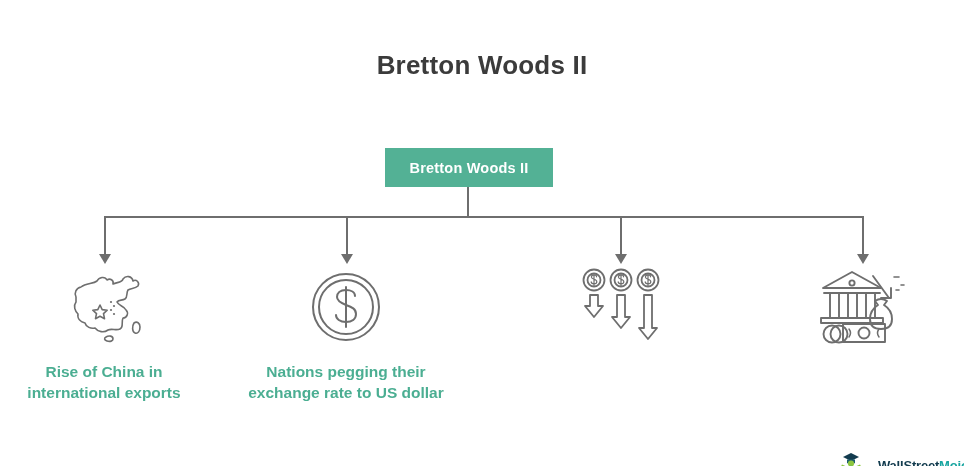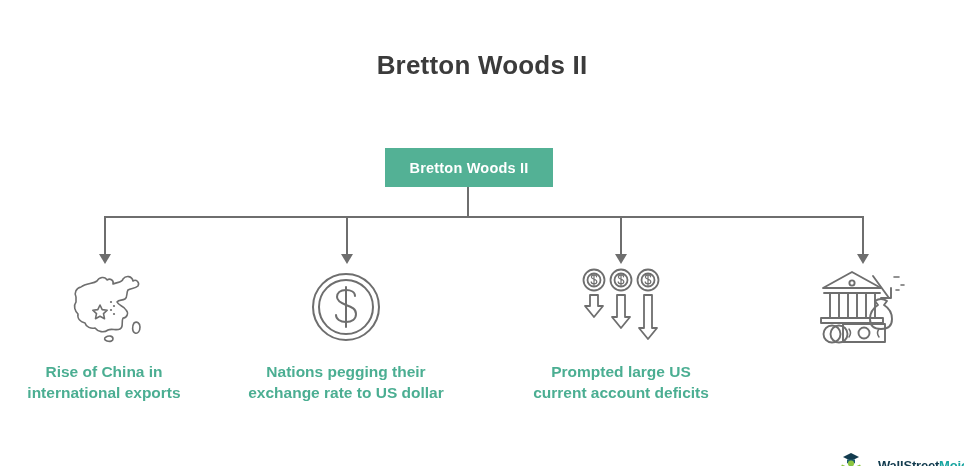--- a/index.html
+++ b/index.html
@@ -210,22 +210,20 @@
                  C67.4 11.2 68.6 11.7 70 12.2 C71.6 12.7 72.8 13.3 72.8 14.7
                  C72.8 16 71.6 16.8 70 16.8 C68.4 16.8 67.2 16 67.2 14.8" stroke-width="1.2"></path>
 
         <path d="M12 28 H20 V39 H25 L16 50 L7 39 H12 Z"></path>
 
         <path d="M39 28 H47 V50 H52 L43 61 L34 50 H39 Z"></path>
 
         <path d="M66 28 H74 V61 H79 L70 72 L61 61 H66 Z"></path>
       </svg>
     </div>
-    <div class="branch-label">Prompted large US
-current account deficits</div>
   </div>
 
   <div class="branch b4">
     <div class="branch-icon">
       <svg width="92" height="78" viewBox="0 0 92 78" fill="none" stroke="#6E6E6E" stroke-width="1.9" stroke-linejoin="round" stroke-linecap="round">
 
         <path d="M8 20 L37 4 L66 20 Z"></path>
         <circle cx="37" cy="15" r="2.6"></circle>
         <path d="M9 20 H65"></path>
         <path d="M9 25 H65"></path>

